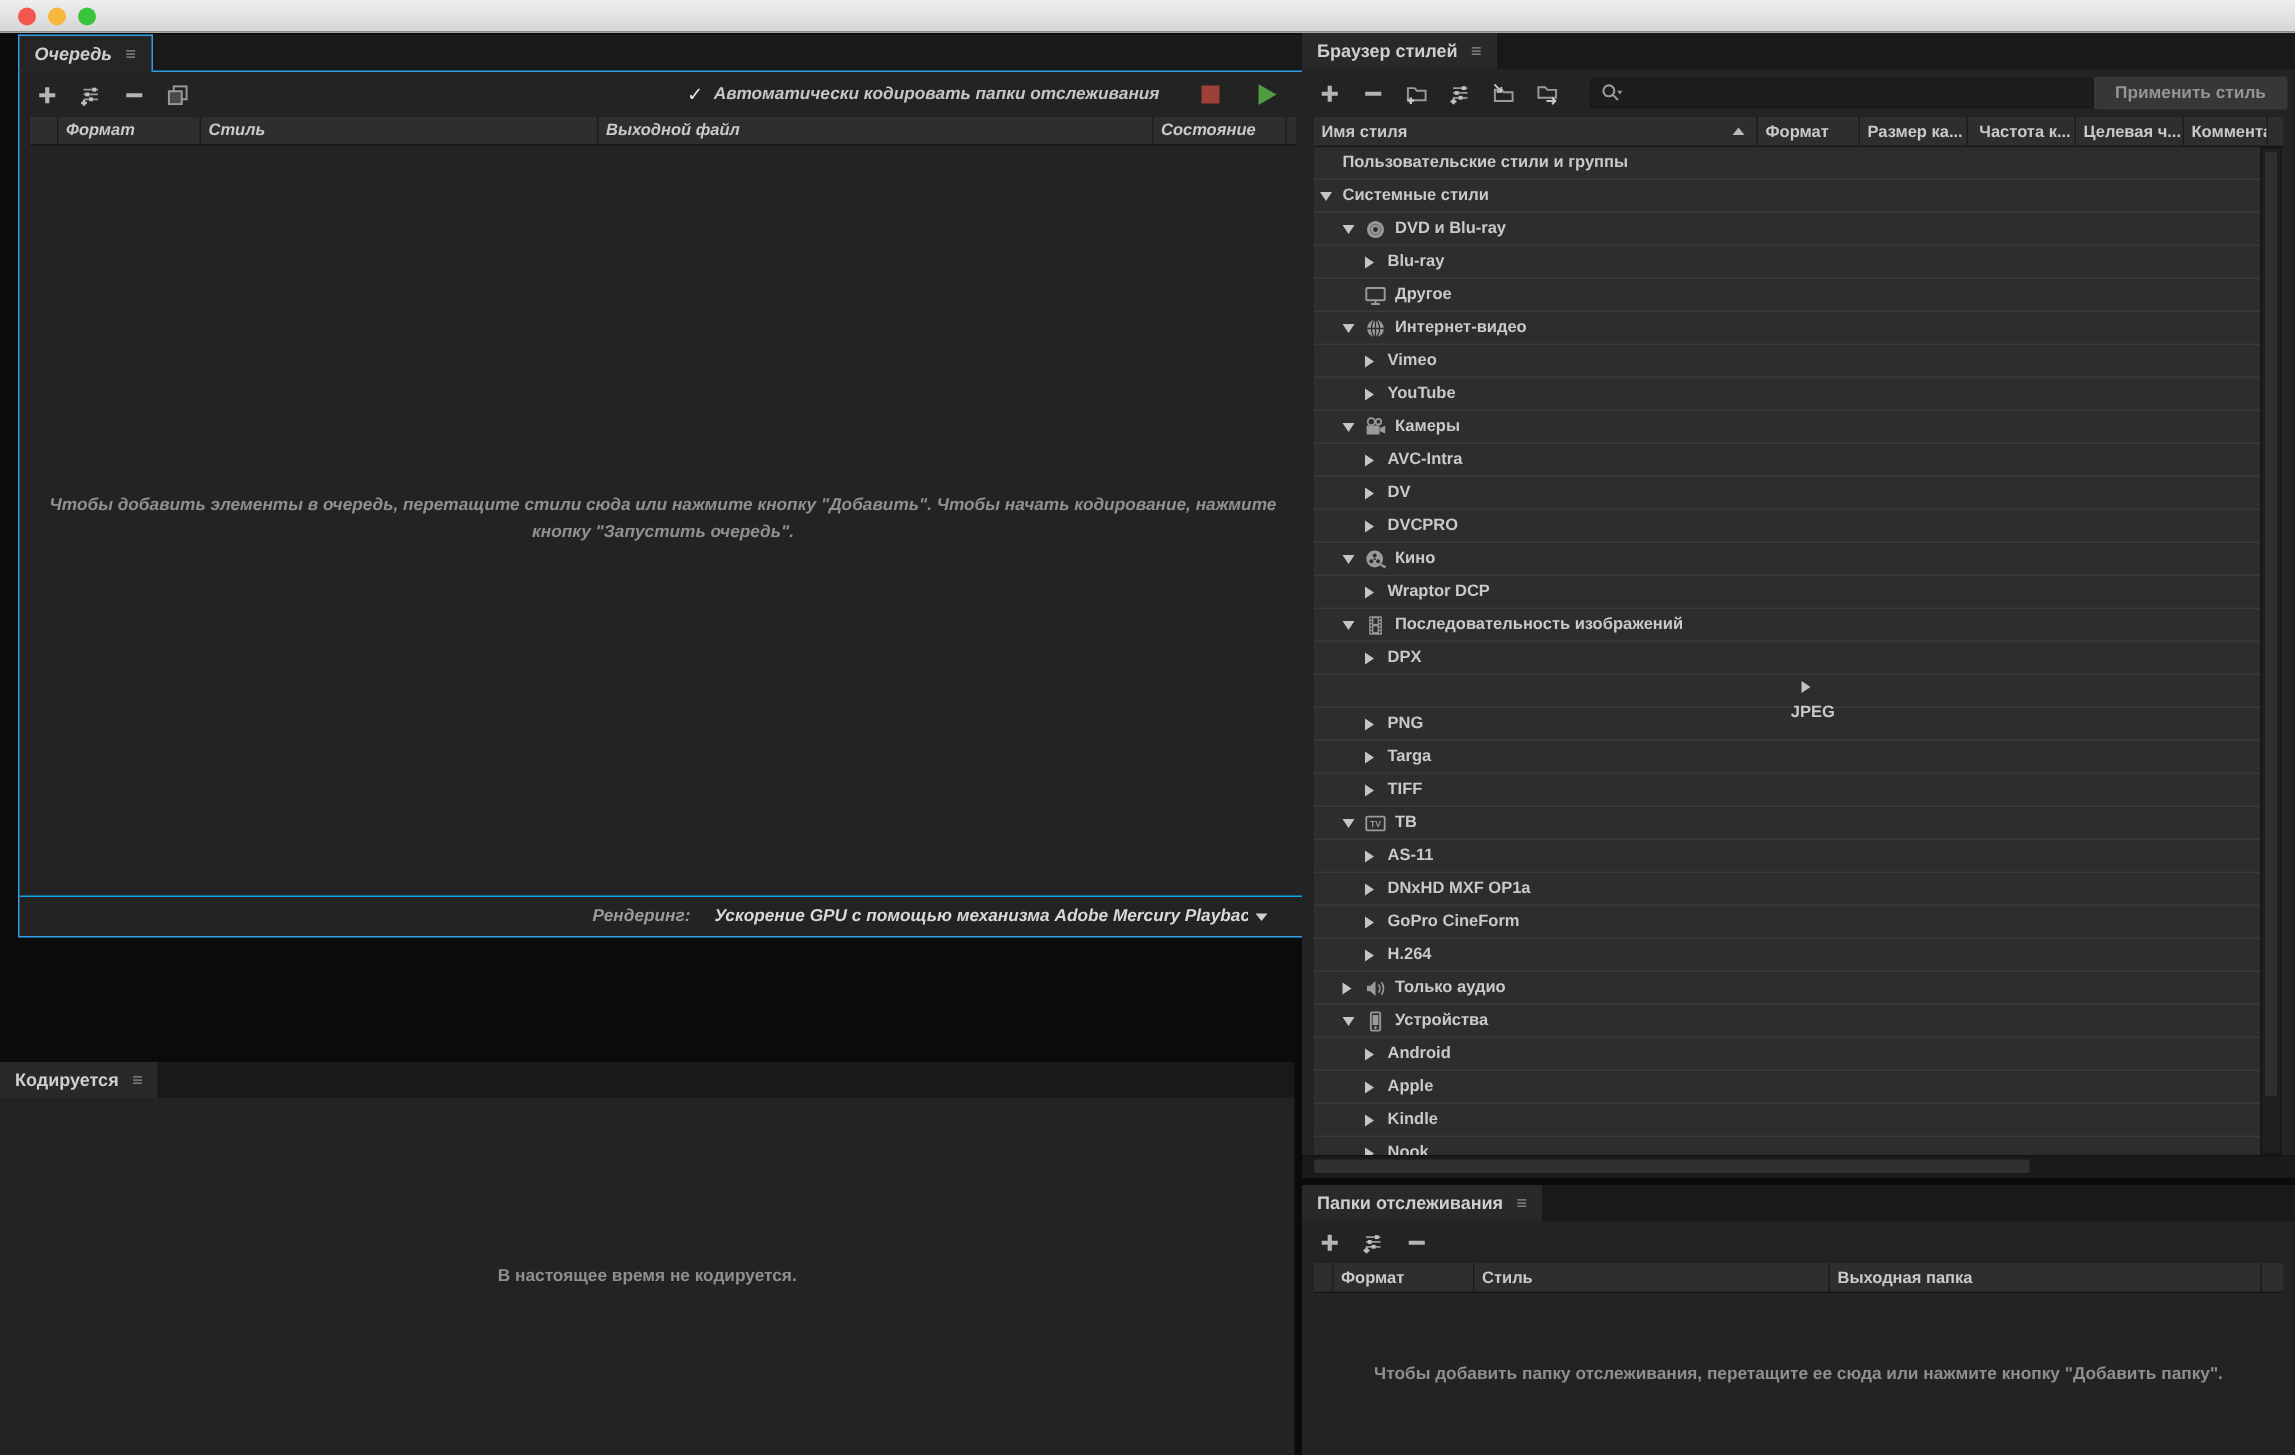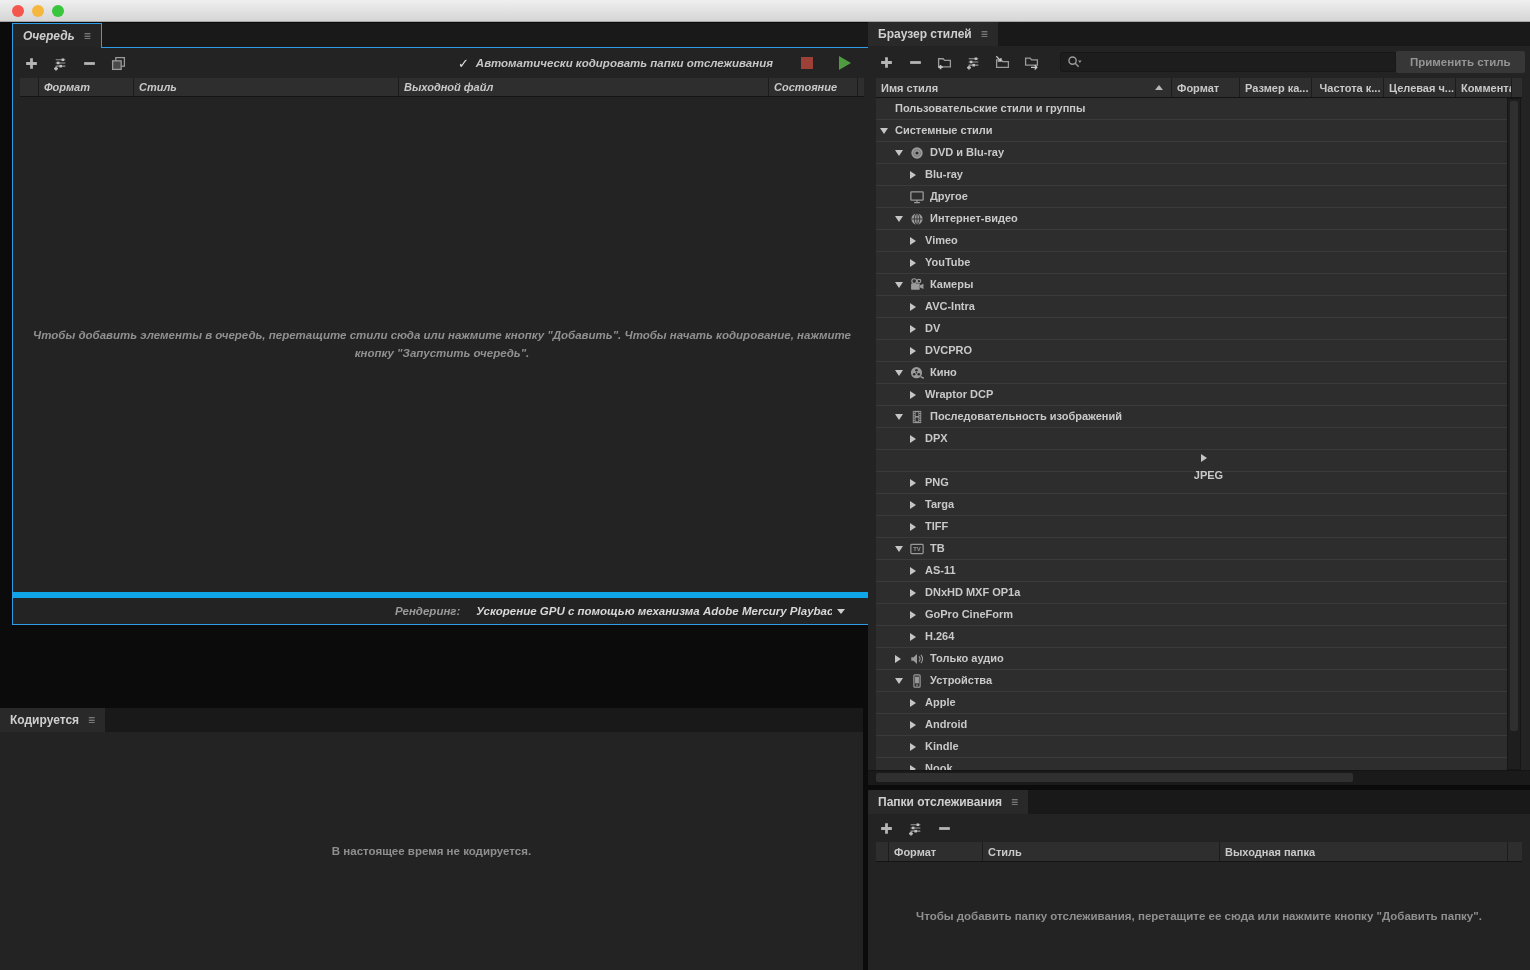--- a/index.html
+++ b/index.html
@@ -40,21 +40,21 @@
   #pb-colheader,#wf-colheader{margin:0 8px;flex:0 0 19px;height:19px;}
   .hcell{border-right:1px solid #1c1c1c;padding-left:5px;display:flex;align-items:center;overflow:hidden;
     white-space:nowrap;font-size:11px;font-weight:bold;color:#c9c9c9;flex:0 0 auto;box-sizing:border-box;background:#2e2e2e;}
   .hcell.filler{flex:1;border-right:none;}
   .sort-asc{width:0;height:0;border-left:4px solid transparent;border-right:4px solid transparent;
     border-bottom:5px solid #b8b8b8;margin-left:auto;margin-right:8px;}
 
   
   .empty-area{flex:1;display:flex;align-items:center;justify-content:center;}
   .empty-msg{width:820px;text-align:center;font-size:11.5px;font-weight:bold;color:#909090;line-height:1.55;margin:0;}
-  .renderer-row{height:26px;flex:0 0 26px;border-top:6px solid #0ea5e9;display:flex;align-items:center;
+  .renderer-row{height:26px;flex:0 0 26px;border-top:1px solid #0ea5e9;display:flex;align-items:center;
     font-size:11.5px;font-weight:bold;}
   .render-label{color:#9a9a9a;margin-left:382px;}
   .render-select{display:flex;align-items:center;margin-left:16px;}
   .render-value{color:#d8d8d8;max-width:356px;overflow:hidden;white-space:nowrap;}
   .dd-arrow{margin-left:5px;width:0;height:0;border-left:4.5px solid transparent;border-right:4.5px solid transparent;
     border-top:5.5px solid #cfcfcf;}
 
   
   .search-box{position:relative;margin-left:8px;}
   .search-input{width:336px;height:20px;background:#1d1d1d;border:1px solid #181818;border-radius:2px;
@@ -448,25 +448,25 @@
                 <svg width="14" height="14" viewBox="0 0 13 13">
                   <rect x="3.6" y="0.8" width="5.8" height="11.4" rx="0.9" fill="none" stroke="#9a9a9a" stroke-width="1.1"></rect>
                   <rect x="4.7" y="2.5" width="3.6" height="6.2" fill="#9a9a9a"></rect>
                   <circle cx="6.5" cy="10.3" r="0.8" fill="#9a9a9a"></circle>
                 </svg>
               </span>
               <span class="node-label">Устройства</span>
             </div>
             <div class="tree-row" style="padding-left: 34px;">
               <span class="arrow collapsed"></span>
+              <span class="node-label">Android</span>
+            </div>
+            <div class="tree-row" style="padding-left: 34px;">
+              <span class="arrow collapsed"></span>
               <span class="node-label">Apple</span>
-            </div>
-            <div class="tree-row" style="padding-left: 34px;">
-              <span class="arrow collapsed"></span>
-              <span class="node-label">Android</span>
             </div>
             <div class="tree-row" style="padding-left: 34px;">
               <span class="arrow collapsed"></span>
               <span class="node-label">Kindle</span>
             </div>
             <div class="tree-row" style="padding-left: 34px;">
               <span class="arrow collapsed"></span>
               <span class="node-label">Nook</span>
             </div>
           </div>

